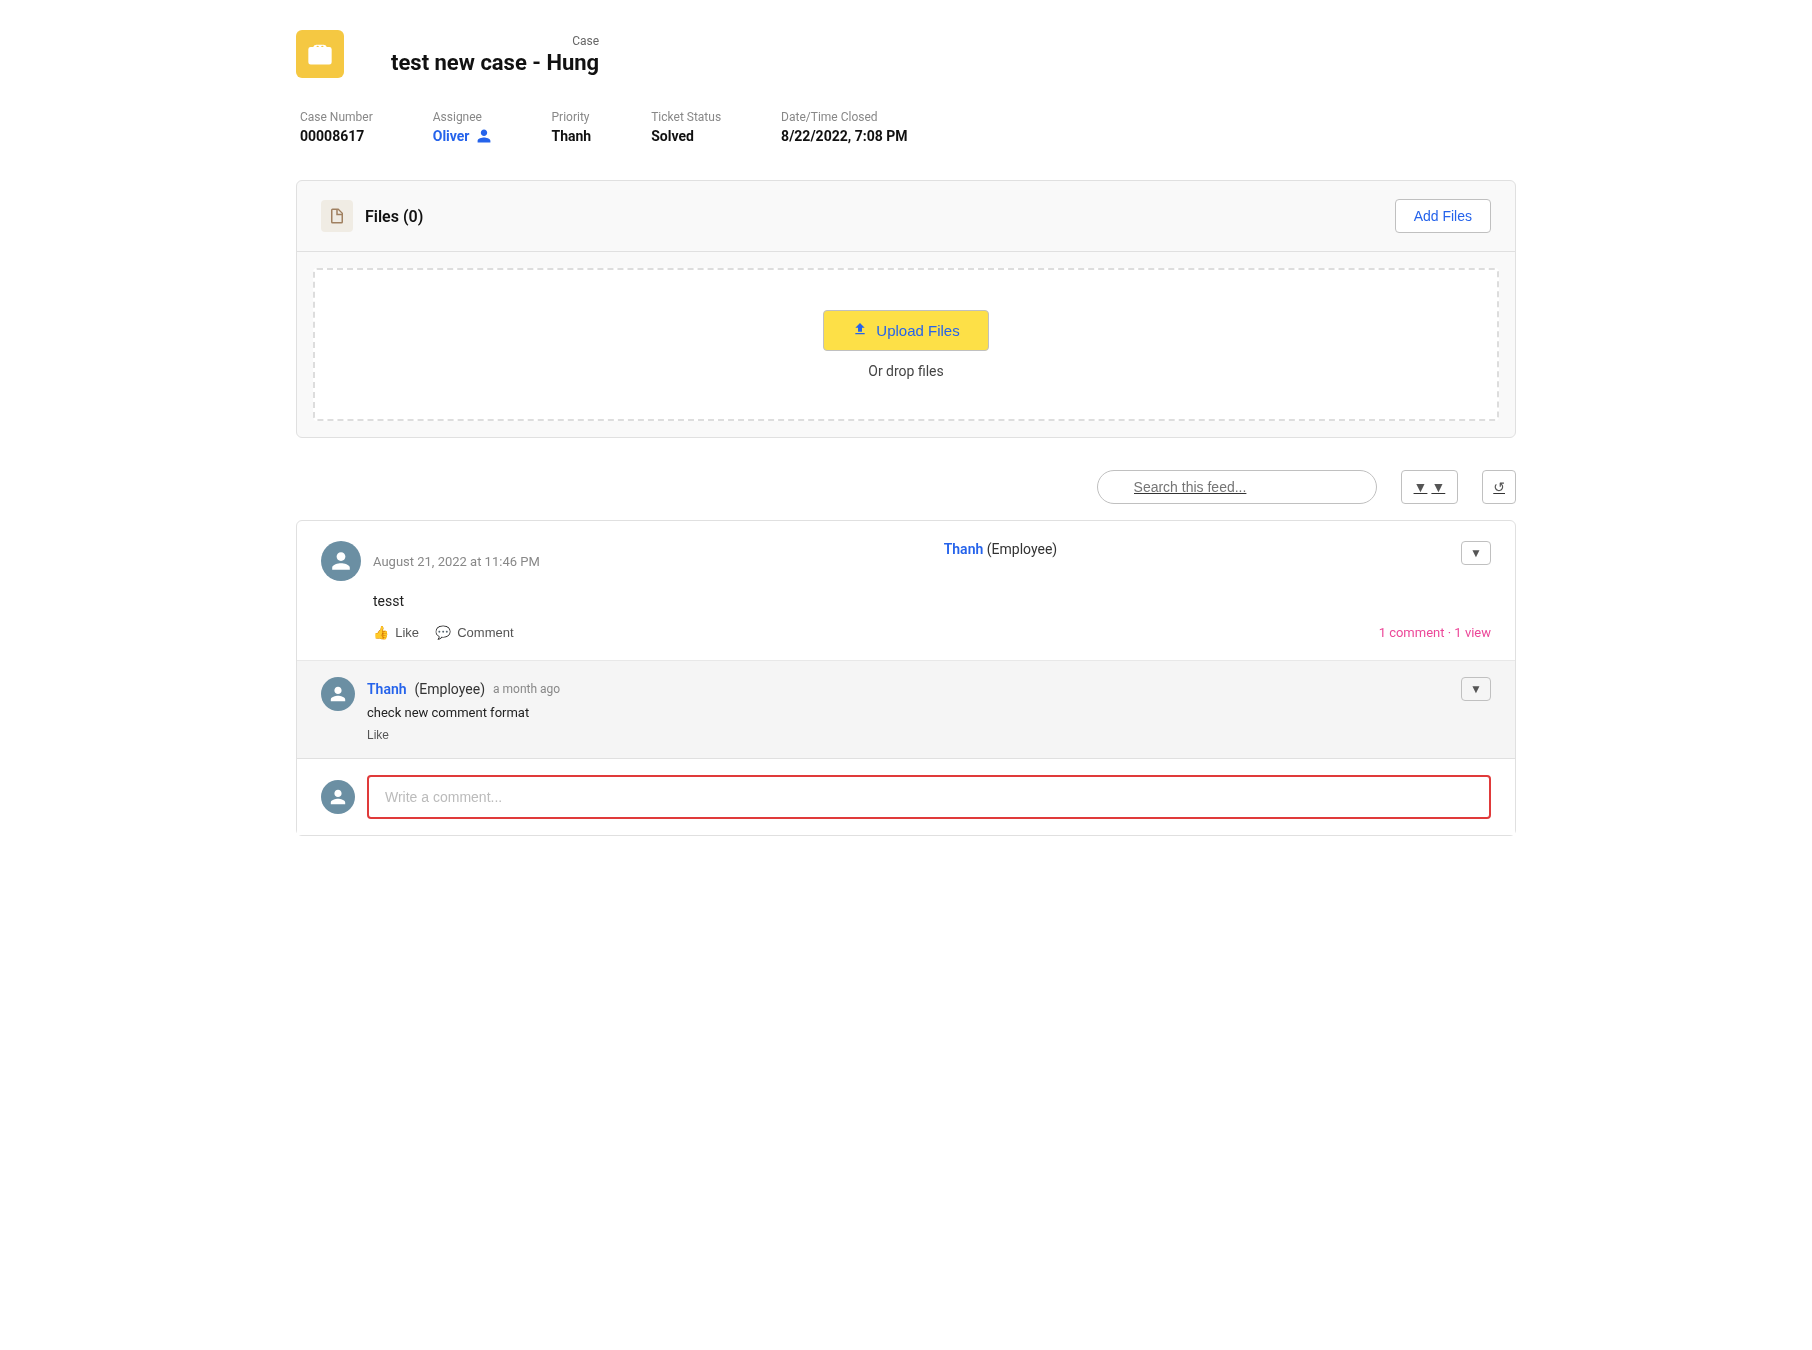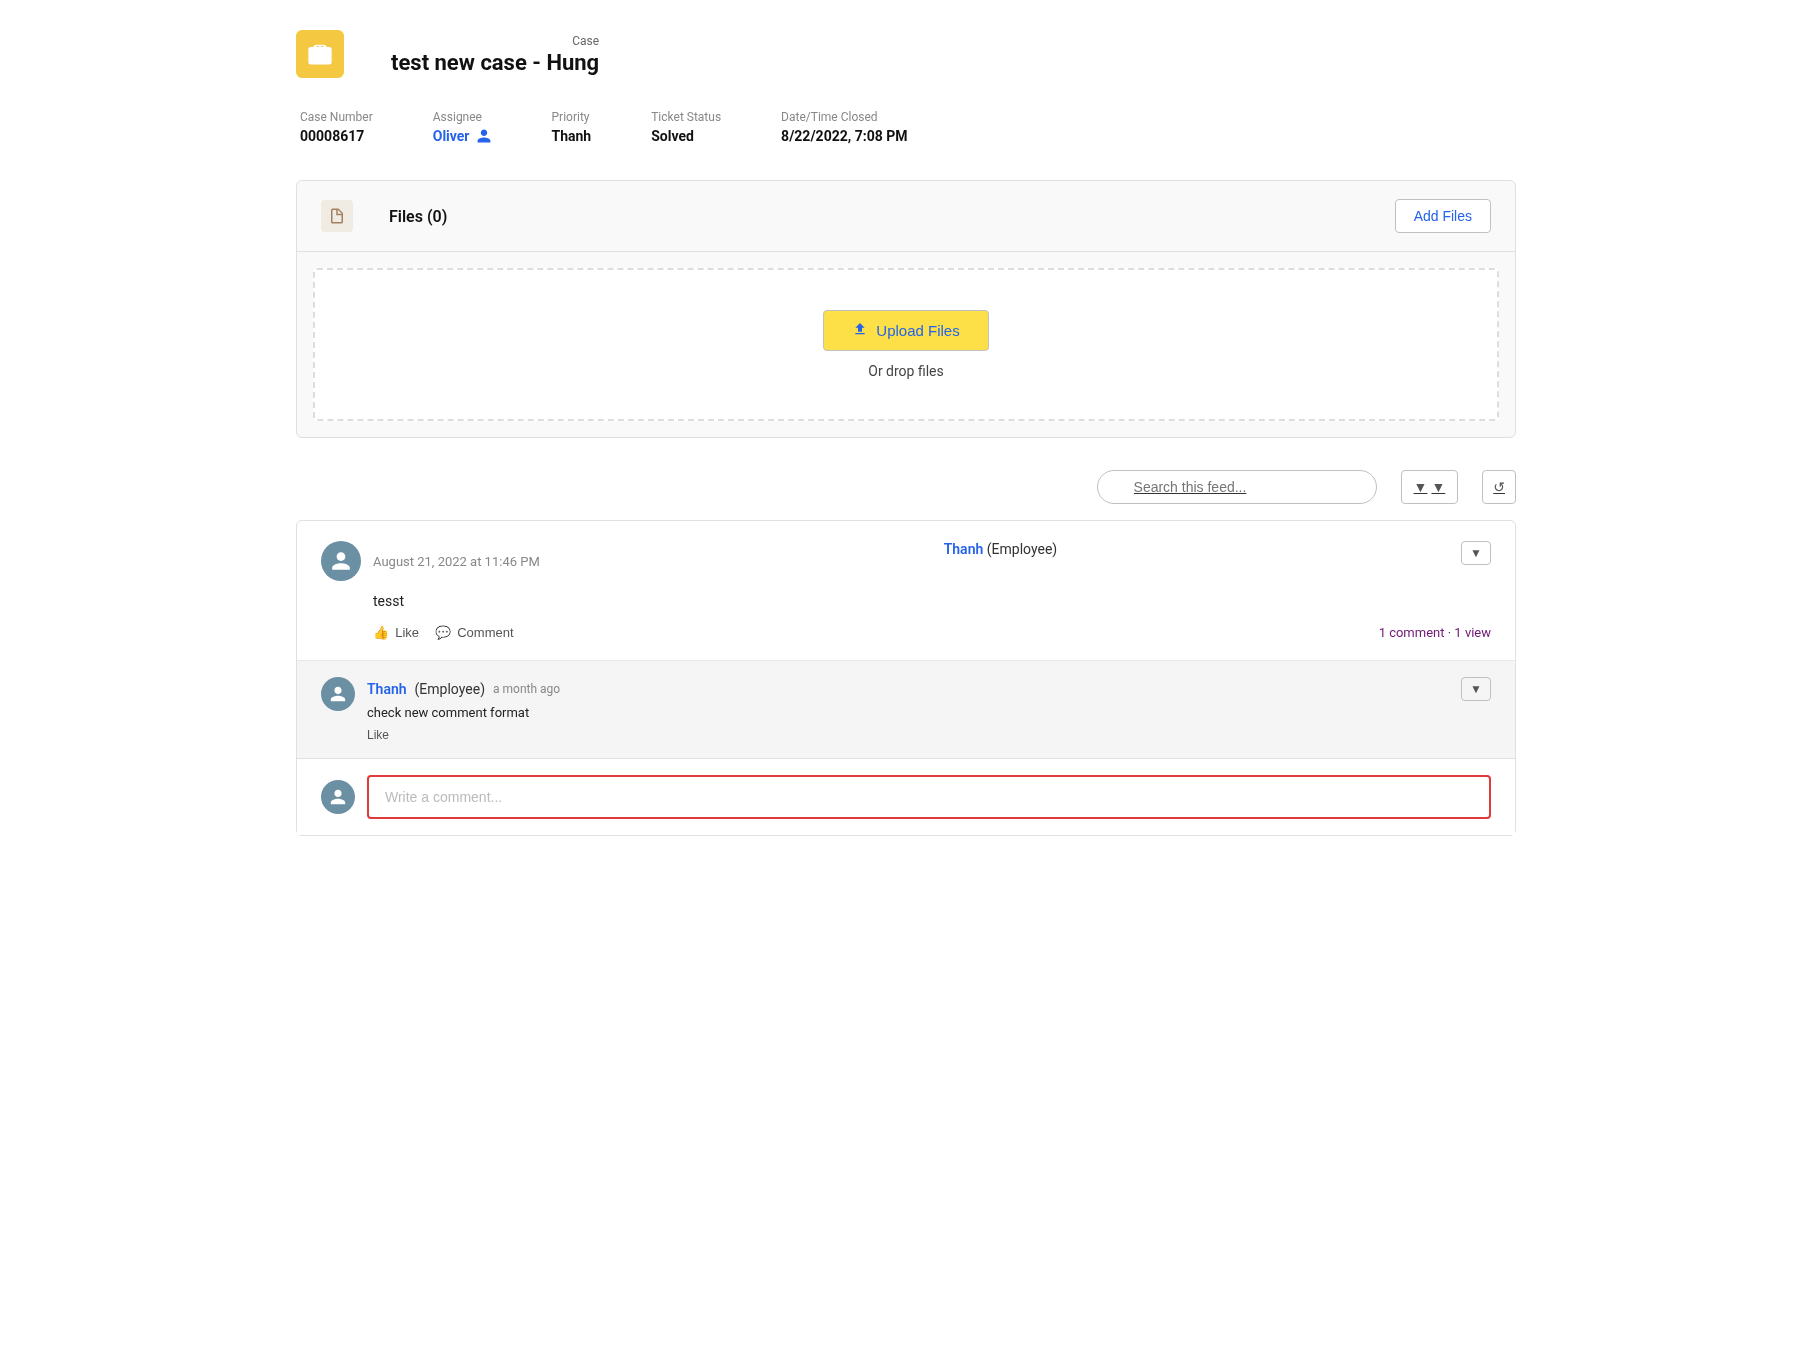--- a/index.html
+++ b/index.html
@@ -127,21 +127,20 @@
       border-radius: 4px;
       display: flex;
       align-items: center;
       justify-content: center;
     }
 
     .files-title {
       font-size: 16px;
       font-weight: 600;
       color: #111;
-      margin-left: 24px;
     }
 
     .add-files-btn {
       background: #fff;
       border: 1px solid #c0c0c0;
       border-radius: 4px;
       padding: 8px 18px;
       color: #2563eb;
       font-size: 14px;
       font-weight: 500;
@@ -336,21 +335,21 @@
       color: #555;
       font-size: 13px;
       display: flex;
       align-items: center;
       gap: 6px;
       padding: 0;
     }
 
     .post-stats {
       font-size: 13px;
-      color: #701a75;
+      color: #ec4899;
     }
 
     
     .comment-section {
       background: #f5f5f5;
       padding: 16px 24px;
       border-bottom: 1px solid #e0e0e0;
     }
 
     .comment-item {

